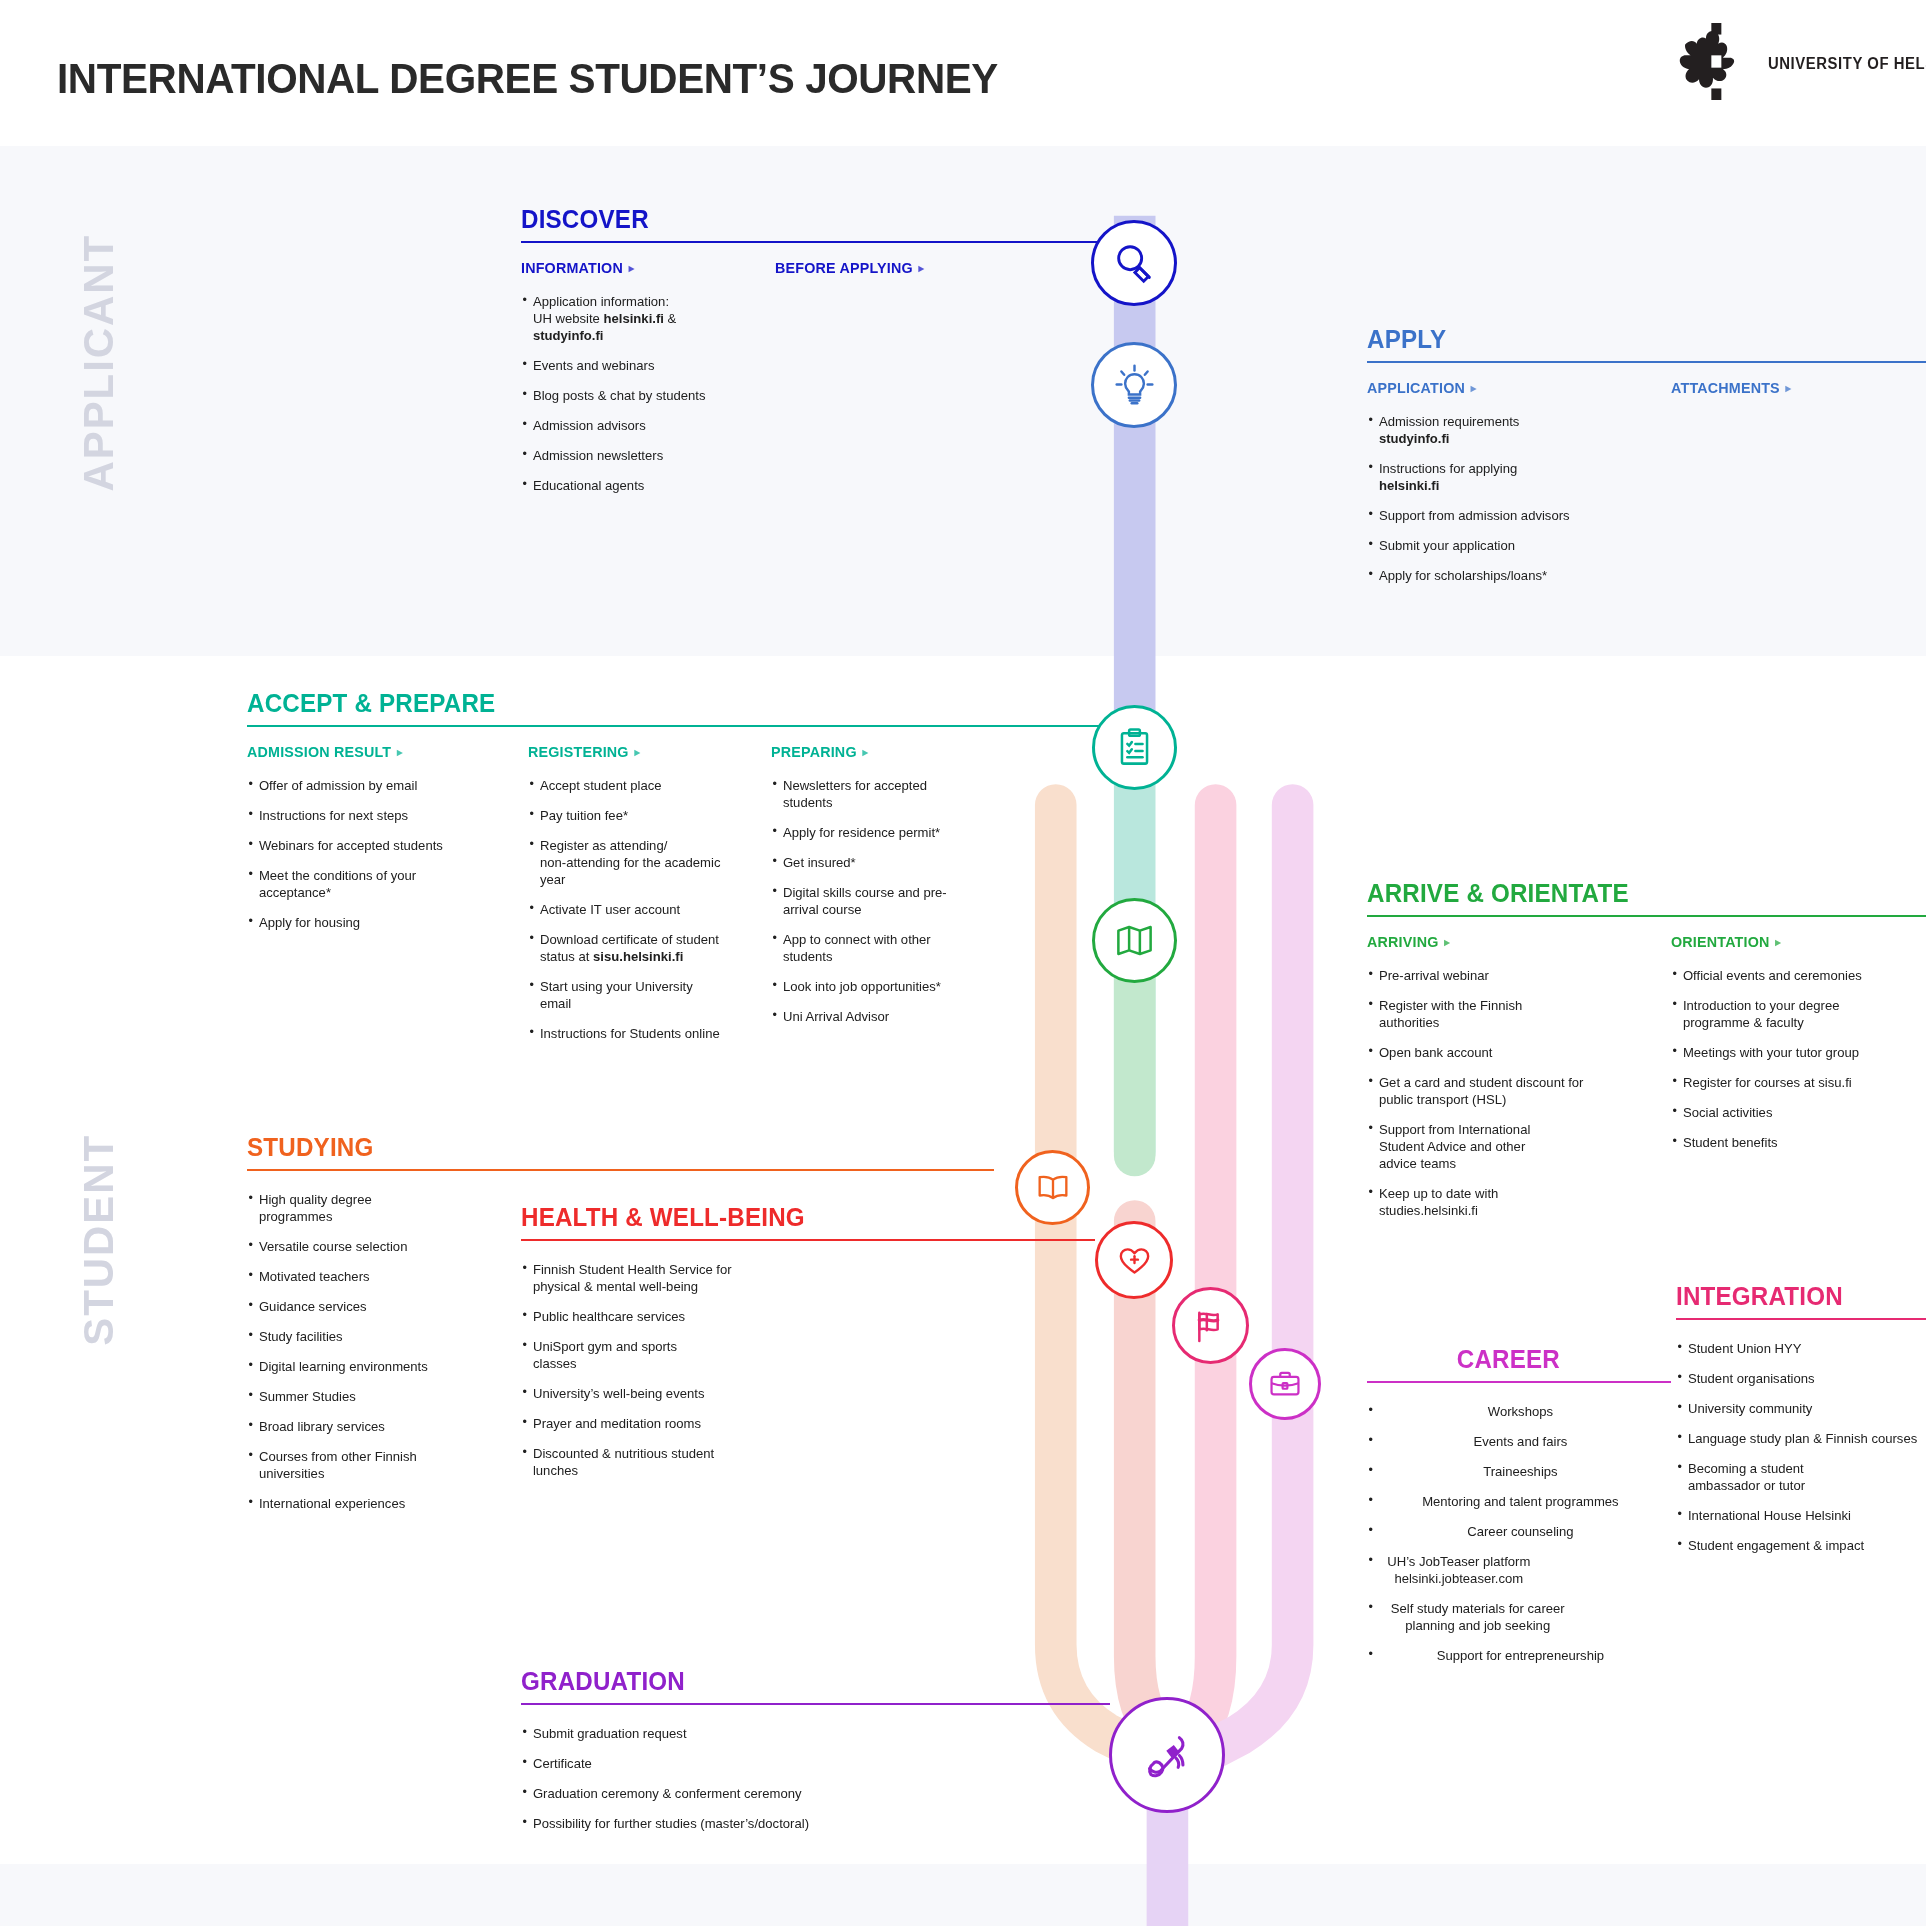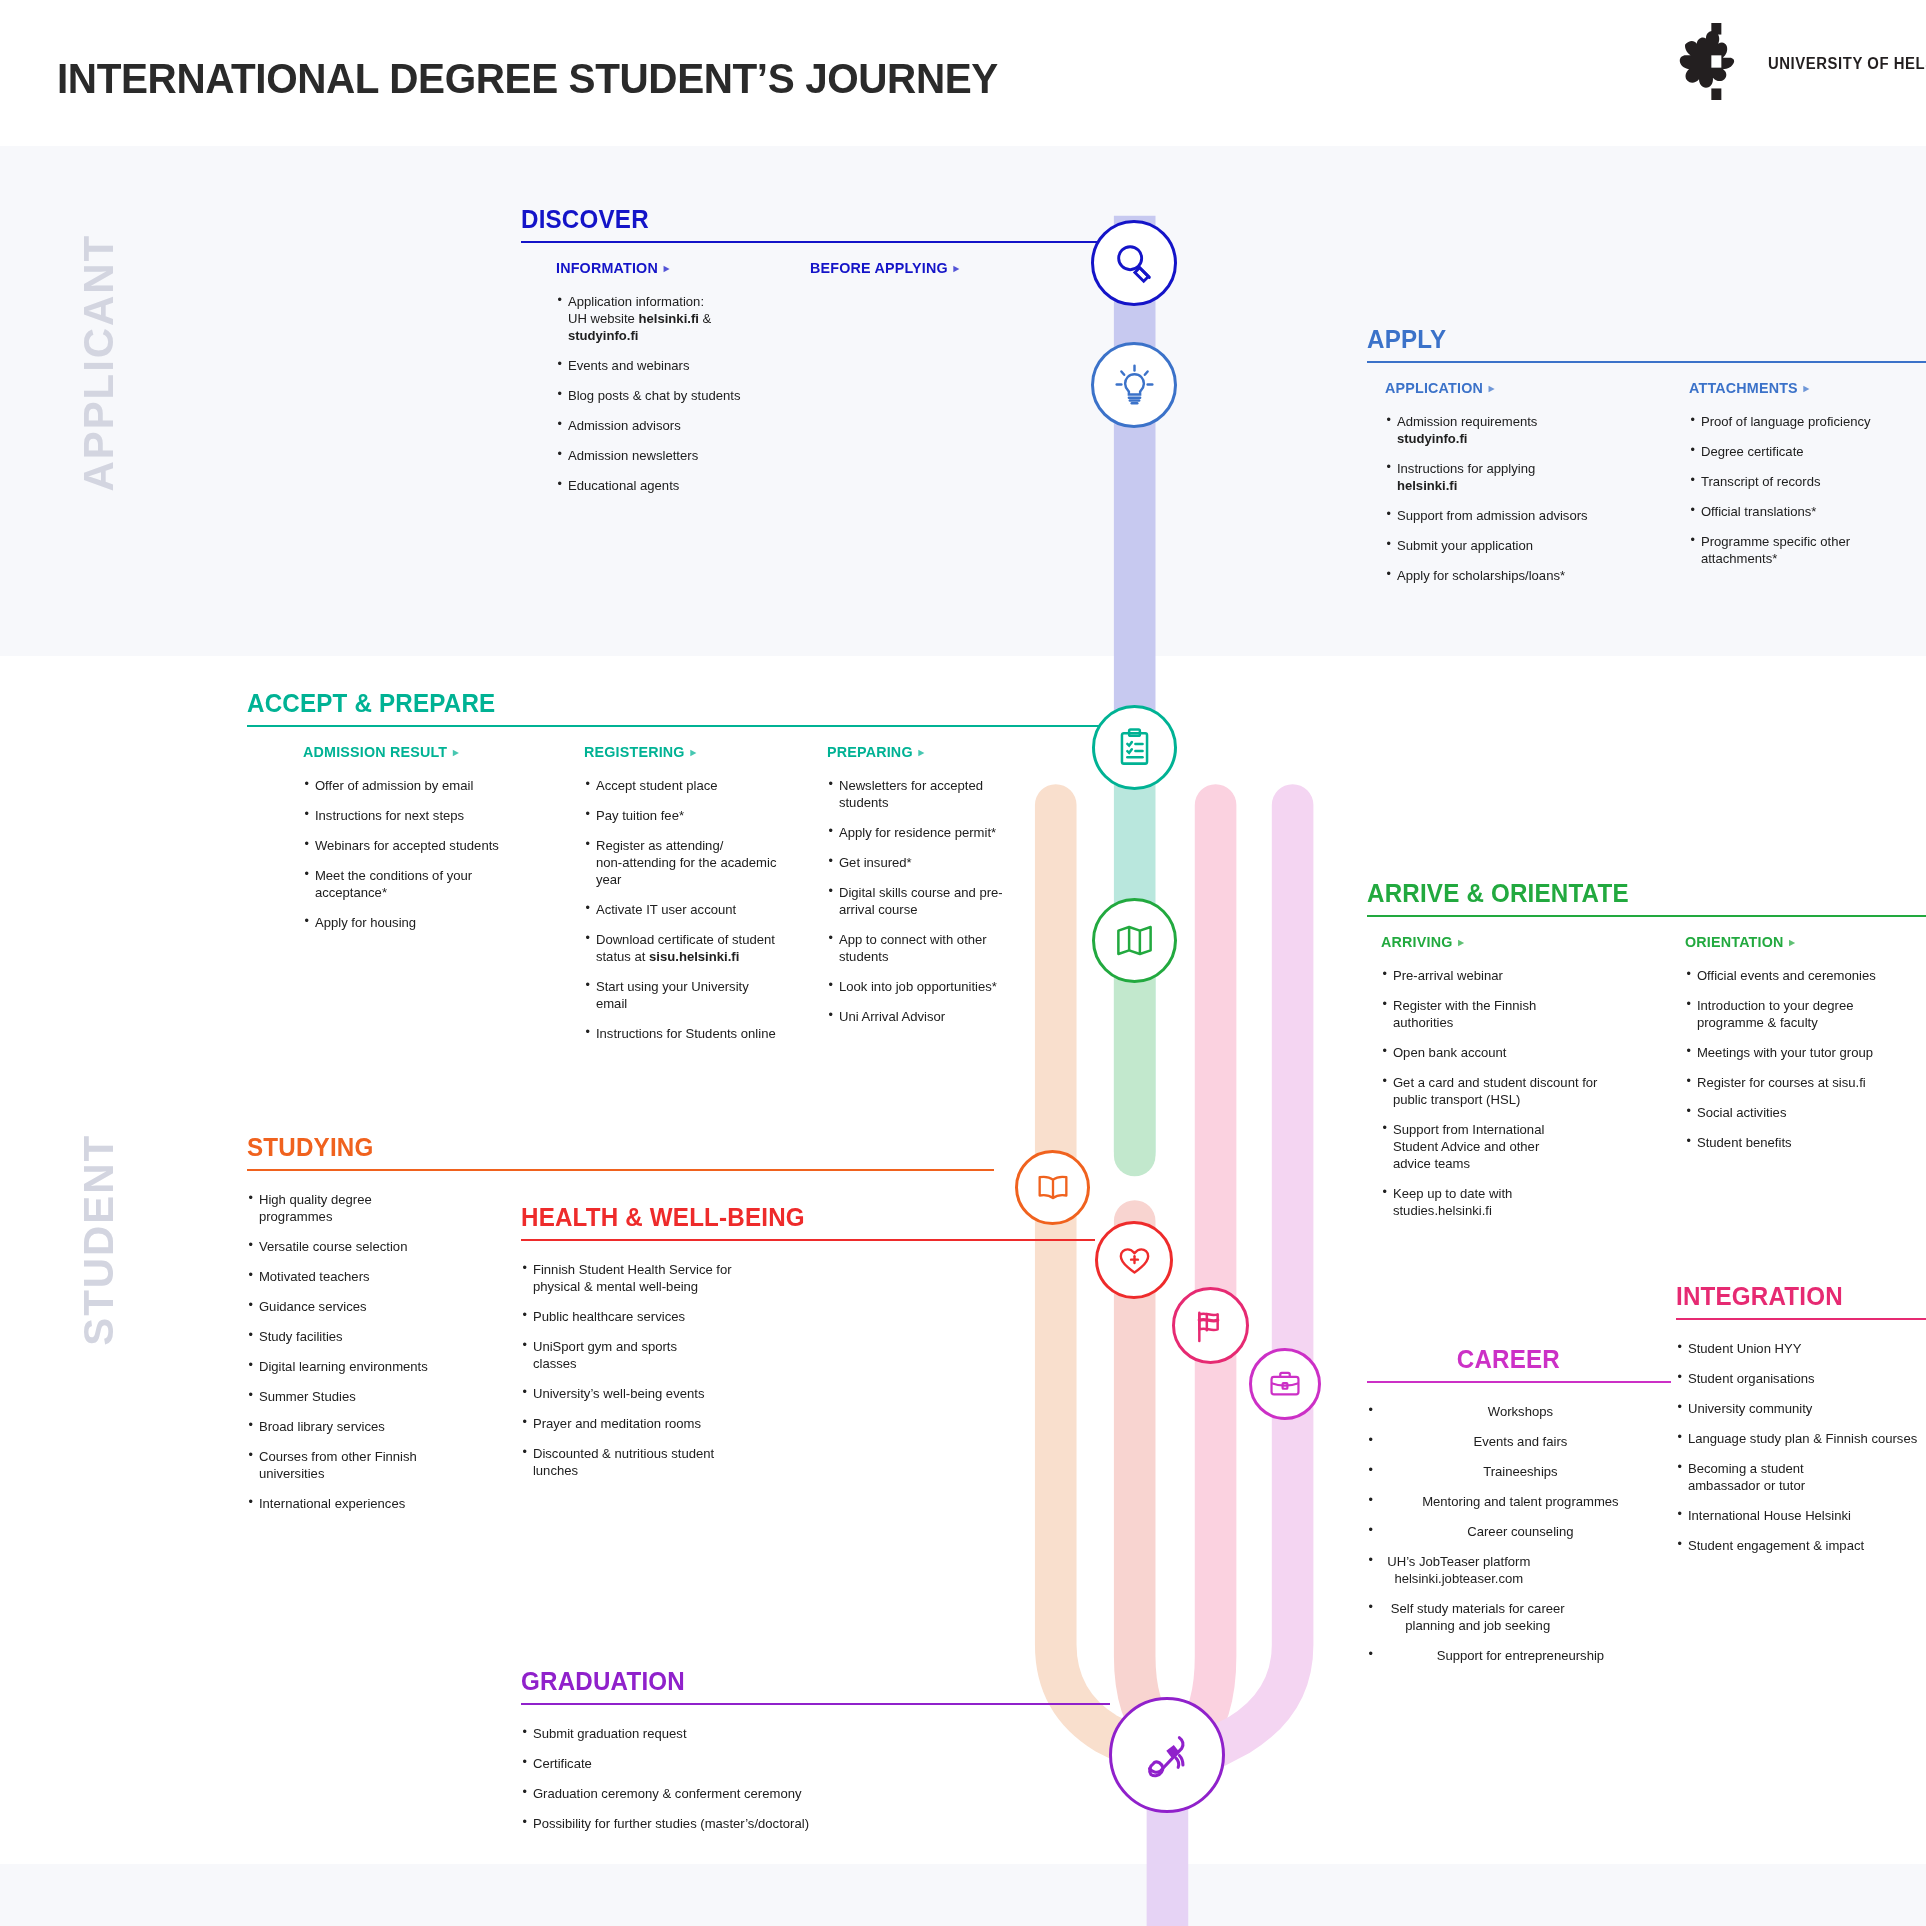--- a/index.html
+++ b/index.html
@@ -45,21 +45,21 @@
   #stage-applicant { left:75px; top:234px; }
   #stage-student   { left:75px; top:1134px; }
 
   
   #ribbons { position:absolute; left:0; top:0; width:2046px; height:2331px; pointer-events:none; }
 
   
   .section { position:absolute; }
   .sec-title { font-size:26px; font-weight:bold; letter-spacing:0.2px; line-height:1; transform:scaleX(0.93); transform-origin:left center; white-space:nowrap; }
   .sec-rule  { height:2.7px; margin-top:8.5px; }
-  .cols { display:flex; margin-top:16px;justify-content:center; }
+  .cols { display:flex; margin-top:16px; }
   .col { }
   .col-head {
     font-size:15.4px; font-weight:bold; letter-spacing:0.2px;
     transform:scaleX(0.93); transform-origin:left center;
     white-space:nowrap; display:flex; align-items:center;
   }
   .col-head .caret { margin-left:6.2px; font-size:11.6px; opacity:.72; line-height:1; }
   ul.blist { list-style:none; margin-top:15.4px; }
   ul.blist li {
     position:relative; padding-left:12.3px; margin-bottom:13px;
@@ -169,27 +169,20 @@
         <li><span style="color:#202020">Support from admission advisors</span></li>
         <li><span style="color:#202020">Submit your application</span></li>
         <li><span style="color:#202020">Apply for scholarships/loans*</span></li>
       </ul>
     </div>
     <div class="col" style="width:239px">
       <div class="col-head" style="color:#3b72c9">
         <span>ATTACHMENTS</span>
         <span class="caret">▸</span>
       </div>
-      <ul class="blist" style="color:#3b72c9">
-        <li><span style="color:#202020">Proof of language proficiency</span></li>
-        <li><span style="color:#202020">Degree certificate</span></li>
-        <li><span style="color:#202020">Transcript of records</span></li>
-        <li><span style="color:#202020">Official translations*</span></li>
-        <li style="max-width:193px"><span style="color:#202020">Programme specific other attachments*</span></li>
-      </ul>
     </div>
   </div>
 </div>
 <div class="badge" style="left:1091px; top:342px; width:86px; height:86px; border:3.1px solid #3b72c9;">
   <svg width="45" height="45" viewBox="0 0 48 48" fill="none" stroke="#3b72c9" stroke-width="2.6" stroke-linecap="round">
     <path d="M24 12c-6 0-10 4.5-10 10 0 4 2.5 6.5 4 8.5v3h12v-3c1.5-2 4-4.5 4-8.5 0-5.5-4-10-10-10z"></path>
     <line x1="18" y1="37" x2="30" y2="37"></line>
       <line x1="19" y1="40" x2="29" y2="40"></line>
       <line x1="21" y1="43" x2="27" y2="43"></line>
     <line x1="24" y1="3" x2="24" y2="8"></line>

